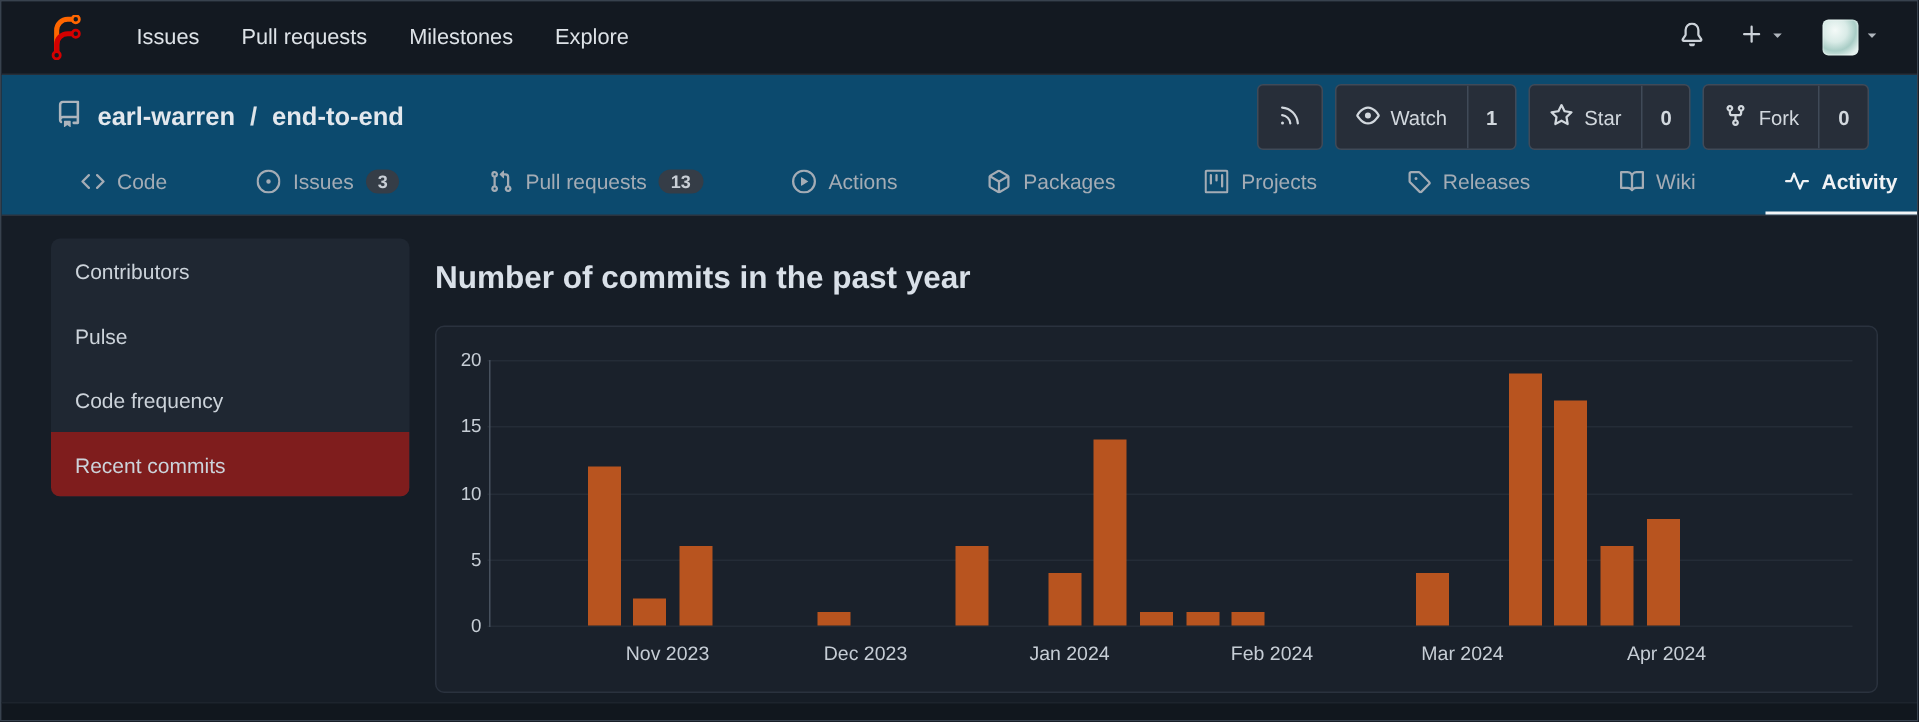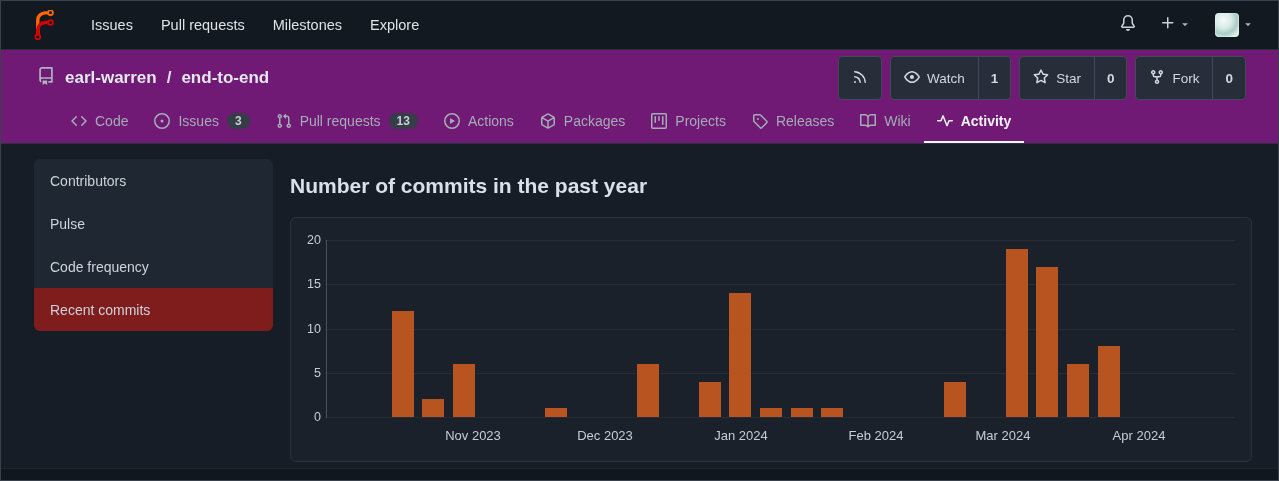--- a/index.html
+++ b/index.html
@@ -13,52 +13,52 @@
   .logo{display:flex;align-items:center;margin-right:32px;cursor:pointer;}
   .nav-links{display:flex;align-items:center;gap:28px;}
   .nav-link{color:#dde2e7;font-size:14.5px;font-weight:500;text-decoration:none;cursor:pointer;}
   .nav-right{display:flex;align-items:center;gap:24px;color:#ccd2d9;}
   .nav-icon-btn{display:flex;align-items:center;gap:3px;color:#ccd2d9;cursor:pointer;}
   .avatar{width:24px;height:24px;border-radius:4px;display:inline-block;
           background:radial-gradient(circle at 35% 30%,#f4faf8 0%,#d9ebe7 35%,#a9cdc6 60%,#e6f2ef 85%,#c2dcd6 100%);
           box-shadow:inset 0 0 0 1px rgba(255,255,255,.25);}
   .caret{opacity:.85;}
   
-  .repo-header{background:#701a75;border-bottom:1px solid #2b333e;flex:0 0 auto;}
+  .repo-header{background:#0c4a6e;border-bottom:1px solid #2b333e;flex:0 0 auto;}
   .repo-title-row{display:flex;align-items:center;justify-content:space-between;padding:13px 32px 0 36px;height:43px;}
   .repo-title{display:flex;align-items:center;gap:10px;color:#dde3e8;}
   .repo-title svg{color:#adb5bd;}
   .repo-title a{color:#e3e8ed;font-size:17px;font-weight:600;text-decoration:none;cursor:pointer;}
   .repo-sep{font-size:17px;font-weight:600;color:#dde3e8;}
   .repo-actions{display:flex;align-items:center;gap:8px;}
   .btn{display:flex;align-items:stretch;height:44px;background:#272e39;border:1px solid #404a58;
        border-radius:4px;color:#d2d8de;font-size:13.5px;overflow:hidden;cursor:pointer;}
   .btn-main{display:flex;align-items:center;gap:7px;padding:0 13px;}
   .btn-count{display:flex;align-items:center;padding:0 12px;border-left:1px solid #404a58;font-weight:600;}
   
-  .repo-tabs{display:flex;align-items:stretch;padding:0 0 0 57px;height:42px;margin-top:8px;}
+  .repo-tabs{display:flex;align-items:stretch;padding:0 0 0 40px;height:42px;margin-top:8px;justify-content:space-between;}
   .tab{display:flex;align-items:center;gap:8px;padding:0 13px;color:#a4acb5;font-size:14px;
        border-bottom:2px solid transparent;cursor:pointer;text-decoration:none;}
   .tab.active{color:#f0f2f5;font-weight:700;border-bottom-color:#f2f4f6;}
   .tab-badge{background:#353d47;color:#c9cfd6;font-size:12px;font-weight:600;
              padding:2px 8px;border-radius:10px;line-height:1;}
   
   .page-body{flex:1 1 auto;display:flex;align-items:flex-start;padding:15px 26px 0 33px;background:#161d26;}
   .sidebar{width:239px;flex:0 0 239px;background:#1f2732;border-radius:6px;overflow:hidden;margin-right:17px;}
   .sidebar-item{height:43px;display:flex;align-items:center;padding:0 16px;color:#ccd3da;
                 font-size:14px;cursor:pointer;}
   .sidebar-item.active{background:#7f1d1d;}
   .content{flex:1 1 auto;}
   .chart-title{margin:15px 0 19px 0;color:#d9e0e8;font-size:21px;font-weight:700;line-height:24px;}
   .chart-card{height:245px;background:#1a212b;border:1px solid #2a323e;border-radius:6px;position:relative;}
   .chart-area{position:absolute;inset:0;}
   .gridline{position:absolute;height:1px;background:#242c37;}
   .y-axis-line{position:absolute;width:1px;background:#47515e;}
   .y-tick{position:absolute;width:30px;text-align:right;color:#c6cdd5;font-size:12.5px;line-height:16px;}
-  .x-tick{position:absolute;transform:translateX(-50%);color:#c6cdd5;font-size:13px;margin-left:28px;}
+  .x-tick{position:absolute;transform:translateX(-50%);color:#c6cdd5;font-size:13px;}
   .bar{position:absolute;}
   .footer-strip{flex:0 0 12px;background:#11171e;border-top:1px solid #1d242d;}
 </style>
 </head>
 <body>
 
 <div class="page">
 
   <nav class="navbar">
     <div class="nav-left">

